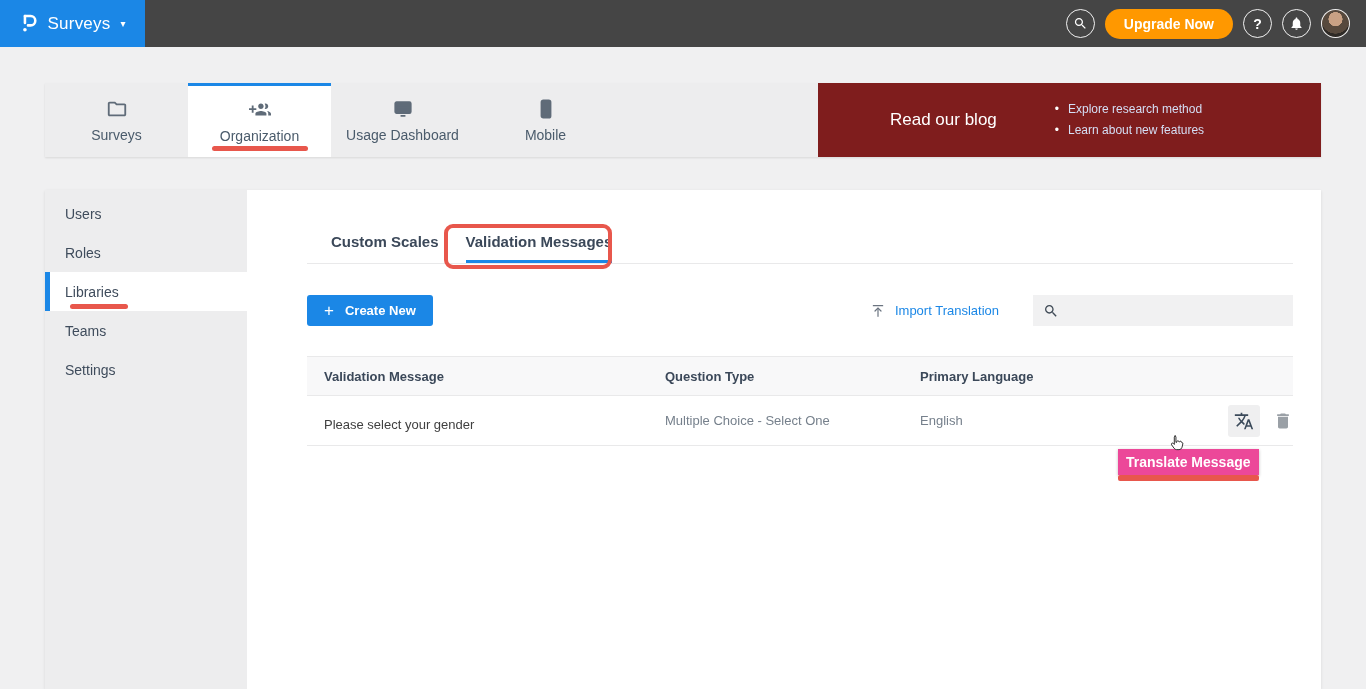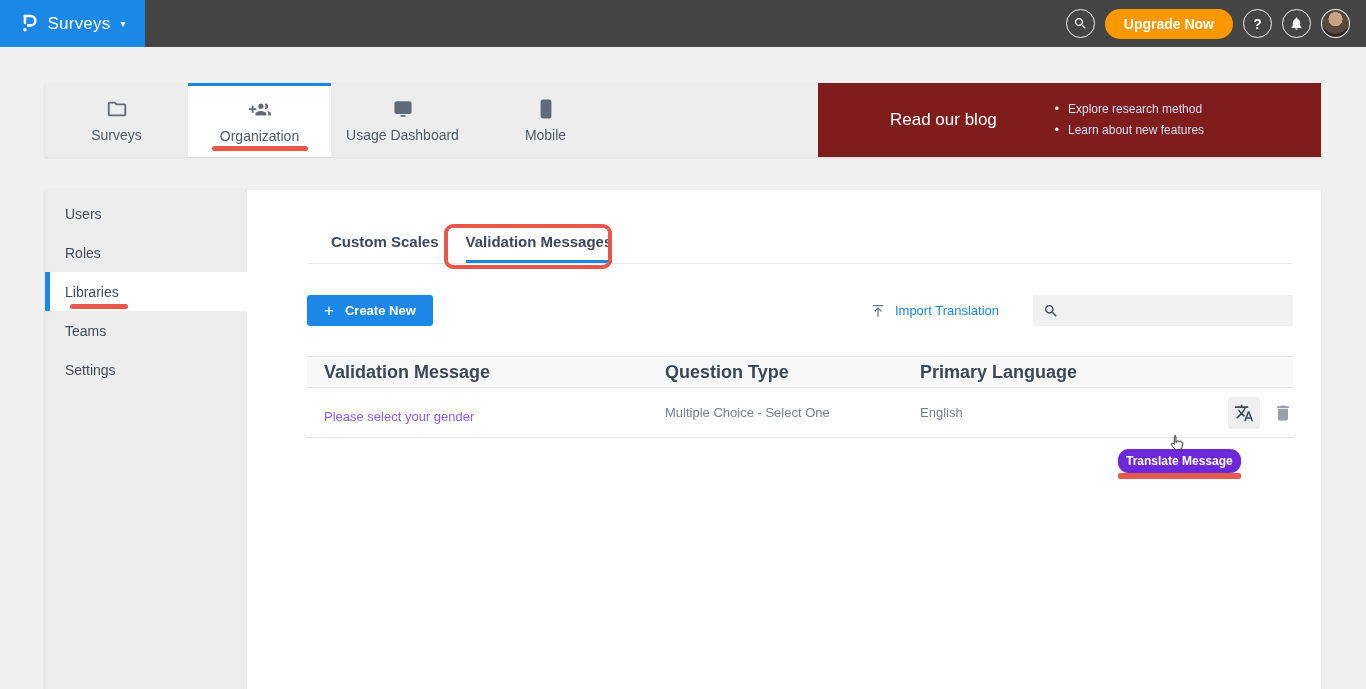--- a/index.html
+++ b/index.html
@@ -50,32 +50,32 @@
   .create-btn .plus { font-size:17px; font-weight:normal; line-height:1; }
   .right-tools { display:flex; align-items:center; gap:34px; }
   .import-link { display:flex; align-items:center; gap:9px; color:#1b87e6; font-size:13px; font-weight:normal; cursor:pointer; }
   .import-link svg { width:16px; height:16px; stroke:#6b7480; fill:none; stroke-width:1.8; stroke-linecap:round; }
   .search-box { width:260px; height:31px; background:#f1f1f2; display:flex; align-items:center; padding-left:10px; gap:8px; }
   .search-box svg { width:16px; height:16px; fill:#3f4a56; flex-shrink:0; }
   .search-box input { border:none; background:transparent; outline:none; font-size:13px; color:#3f4a56; width:215px; font-family:"Liberation Sans",sans-serif; }
 
   .vtable { margin-top:30px; }
   .thead, .trow { display:grid; grid-template-columns:341px 255px 1fr 92px; align-items:center; padding:0 0 0 17px; }
-  .thead { height:32px; background:#f8f8f9; border-top:1px solid #e9e9ea; border-bottom:1px solid #e9e9ea; font-size:18px; font-weight:bold; color:#3b4859; }
+  .thead { height:40px; background:#f8f8f9; border-top:1px solid #e9e9ea; border-bottom:1px solid #e9e9ea; font-size:13px; font-weight:bold; color:#3b4859; }
   .trow { height:50px; border-bottom:1px solid #e9e9ea; font-size:13px; color:#76808c; background:#fff; }
-  .msg-link { color:#8b5cf6; cursor:pointer;margin-top:8px; }
+  .msg-link { color:#404040; cursor:pointer;margin-top:8px; }
   .actions { display:flex; align-items:center; gap:13px; justify-content:flex-end; }
   .icon-btn { width:32px; height:32px; background:#efeff0; border-radius:3px; border:none; display:flex; align-items:center; justify-content:center; cursor:pointer; }
   .icon-btn svg { width:20px; height:20px; fill:#3b4a5a; }
   .trash-btn { background:transparent; border:none; display:flex; cursor:pointer; }
   .trash-btn svg { width:20px; height:20px; fill:#9aa0a6; }
 
   
   .tooltip-wrap { position:absolute; left:1073px; top:259px; z-index:5; }
-  .tooltip { display:block; background:#6d28d9; color:#fff; font-size:12px; font-weight:bold; padding:5px 8px; white-space:nowrap; box-shadow:0 1px 3px rgba(0,0,0,.25);border-radius:11px; }
+  .tooltip { display:block; background:#ec4899; color:#fff; font-size:14px; font-weight:bold; padding:5px 8px; white-space:nowrap; box-shadow:0 1px 3px rgba(0,0,0,.25); }
   .tooltip-bar { height:6px; background:#e8574c; border-radius:2px; margin-top:0px; }
   .cursor-icon { position:absolute; left:1123px; top:244px; width:18px; height:20px; z-index:6; }
 </style>
 </head>
 <body>
 
 <div class="topbar">
   <div class="brand">
     <svg viewBox="0 0 20 22" width="19" height="21">
       <path d="M5.2 3.2h6a4.9 4.9 0 1 1 0 9.8H8.4" fill="none" stroke="#fff" stroke-width="2.7" stroke-linecap="round"></path>

